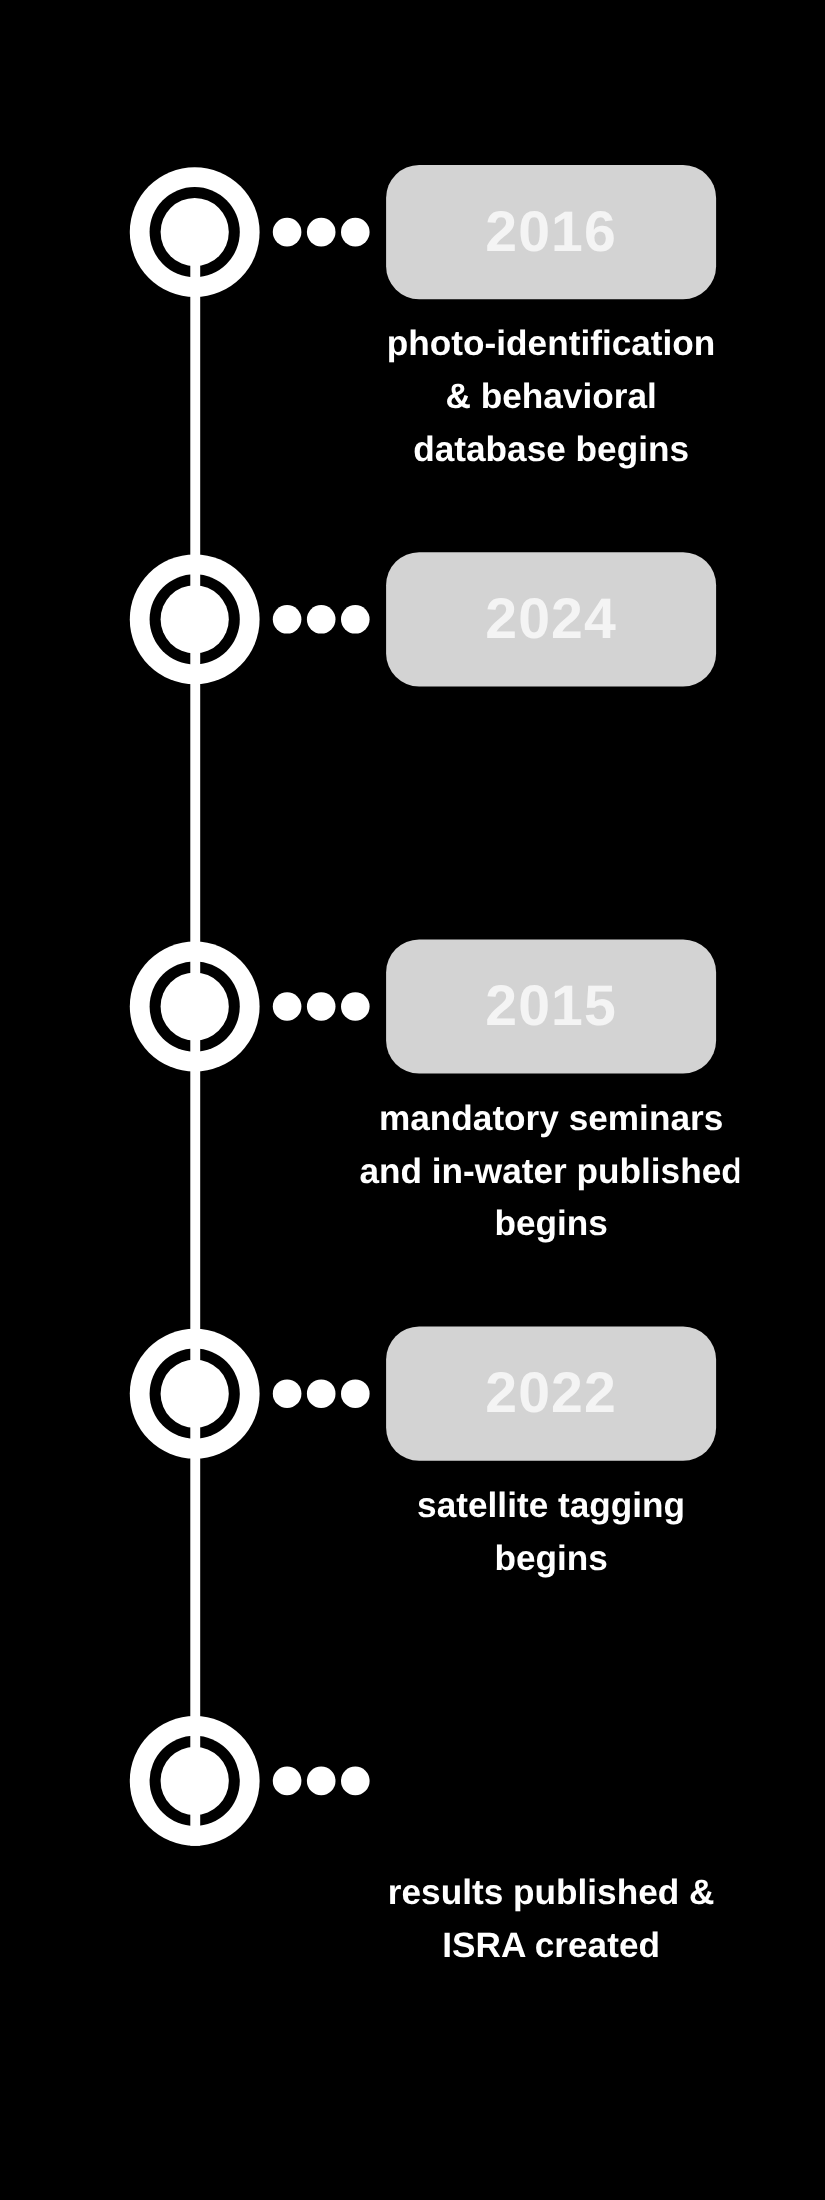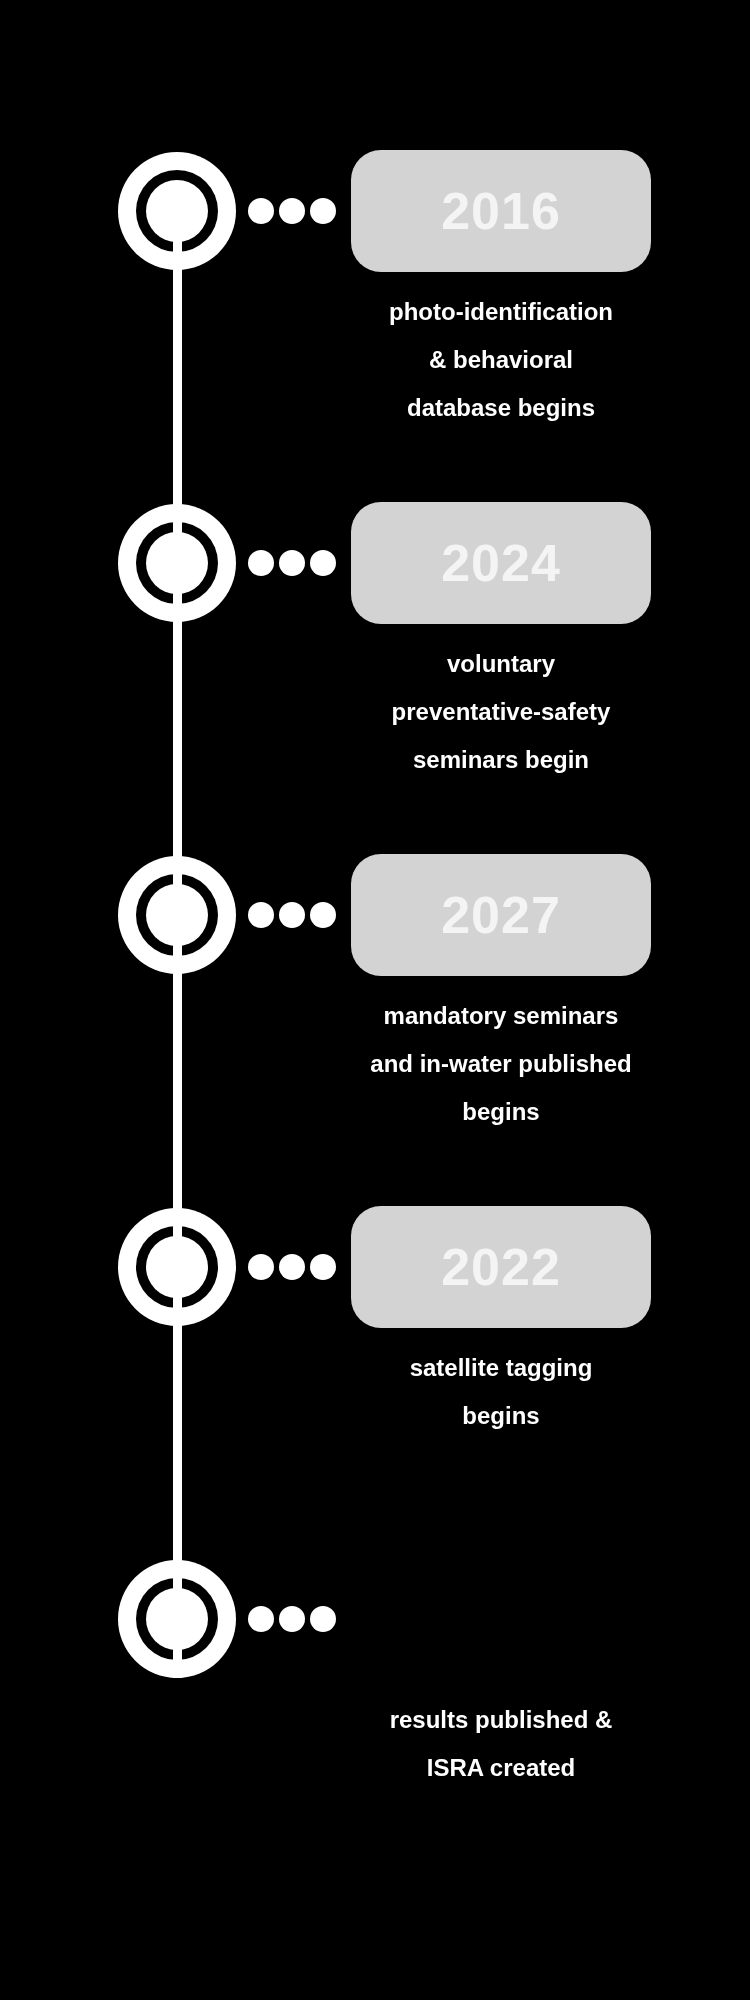--- a/index.html
+++ b/index.html
@@ -110,21 +110,21 @@
     color: var(--year, #f4f4f4);
   }
 
   
   .description {
     position: absolute;
     left: 281px;
     top: 138px;
     width: 440px;
     text-align: center;
-    font-size: 24px;
+    font-size: 32px;
     line-height: 48px;
     font-weight: 700;
     color: var(--desc, #ffffff);
     white-space: pre-line;
   }
 </style>
 </head>
 <body>
 
 <div class="canvas">
@@ -149,34 +149,31 @@
   <div class="node node-2">
     <div class="marker"></div>
     <div class="dots">
       <div class="dot"></div>
       <div class="dot"></div>
       <div class="dot"></div>
     </div>
     <div class="year-box">
       <span class="year-label">2024</span>
     </div>
-    <div class="description">voluntary
-preventative-safety
-seminars begin</div>
   </div>
 
   <div class="node node-3">
     <div class="marker"></div>
     <div class="dots">
       <div class="dot"></div>
       <div class="dot"></div>
       <div class="dot"></div>
     </div>
     <div class="year-box">
-      <span class="year-label">2027</span>
+      <span class="year-label">2015</span>
     </div>
     <div class="description">mandatory seminars
 and in-water published
 begins</div>
   </div>
 
   <div class="node node-4">
     <div class="marker"></div>
     <div class="dots">
       <div class="dot"></div>

